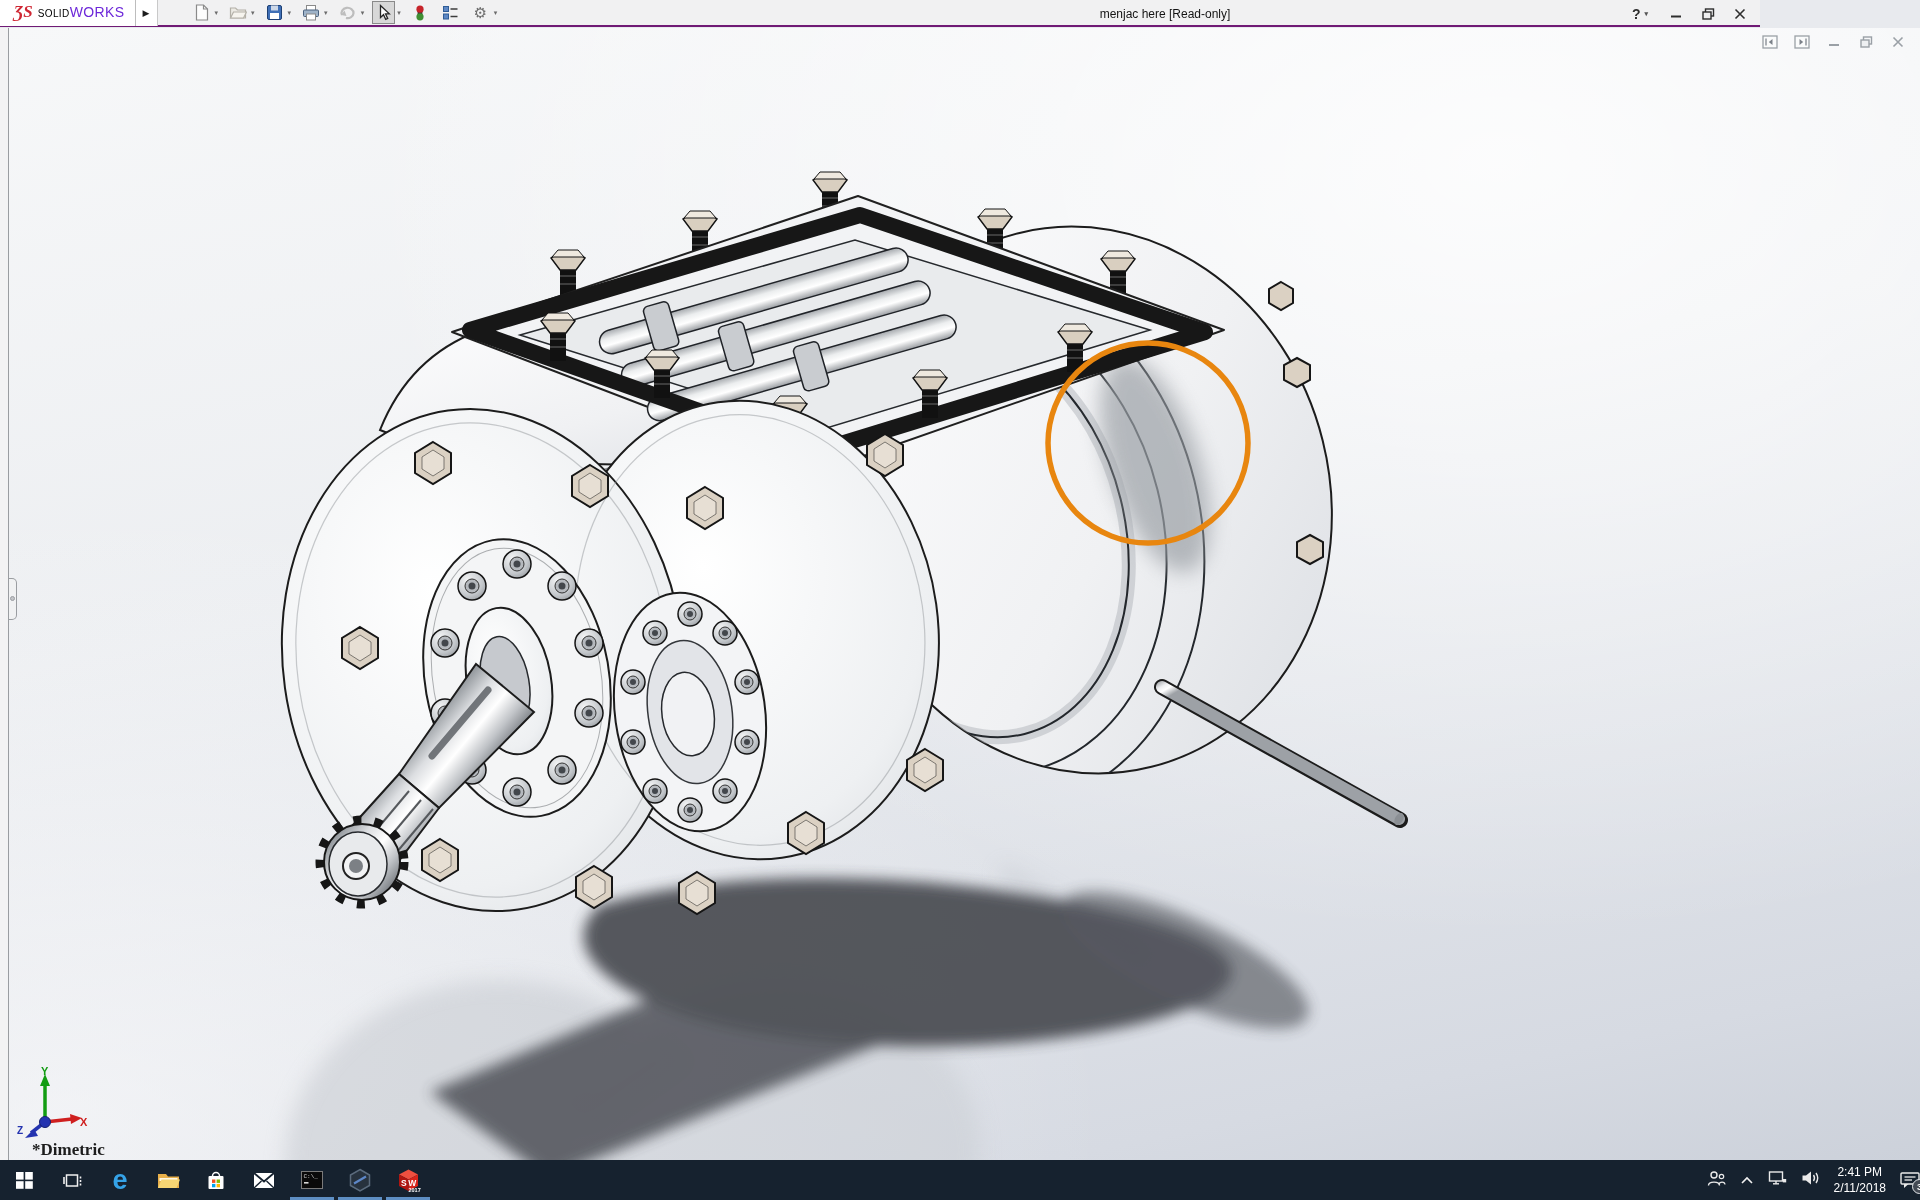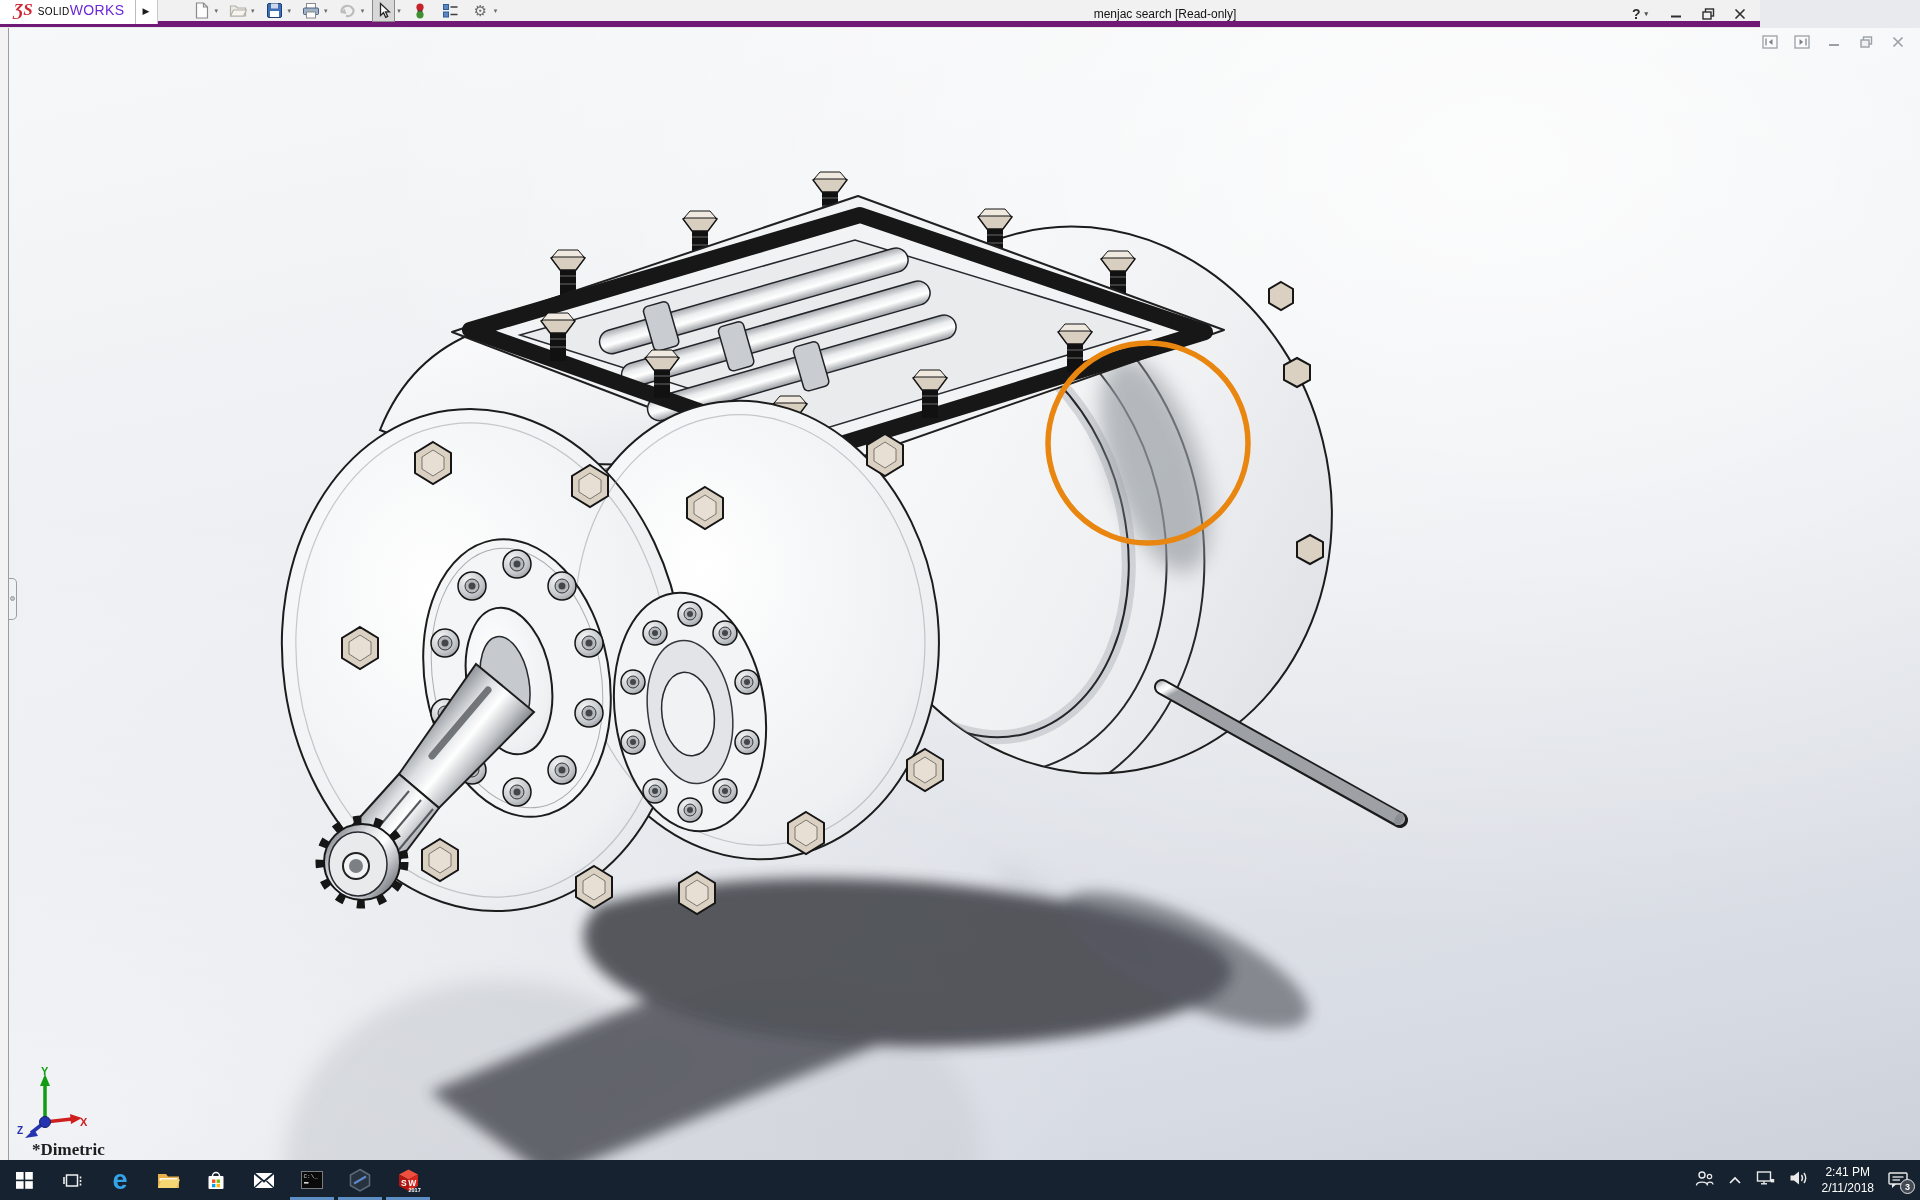--- a/index.html
+++ b/index.html
@@ -1,21 +1,21 @@
 <!DOCTYPE html>
 <html><head>
 <meta charset="utf-8">
 <style>
   html,body{margin:0;padding:0;width:1920px;height:1200px;overflow:hidden;
     font-family:"Liberation Sans",sans-serif;background:#e8eaee;-webkit-font-smoothing:antialiased;}
   *{box-sizing:border-box;}
 
   
   .titlebar{position:absolute;top:0;left:0;width:1760px;height:27px;background:#f1f1f2;
-    border-bottom:6px solid #701a75;display:flex;align-items:center;z-index:40;}
+    border-bottom:2px solid #701a75;display:flex;align-items:center;z-index:40;}
   .logo-box{height:27px;background:#fff;border-right:1px solid #bdbdbd;display:flex;
     align-items:baseline;padding:3px 10px 0 14px;}
   .logo-mark{font:italic 700 17px "Liberation Serif",serif;color:#cf2733;margin-right:5px;}
   .logo-bold{font-weight:400;font-size:10px;color:#000000;letter-spacing:.4px;}
   .logo-light{font-weight:400;font-size:14px;color:#6d28d9;letter-spacing:.4px;}
   .flyout{width:22px;height:27px;background:#fff;border-right:1px solid #c9c9c9;display:flex;
     align-items:center;justify-content:center;font-size:9px;color:#1c1c1c;}
   .tools{display:flex;align-items:center;margin-left:30px;gap:3px;height:27px;}
   .tool{display:flex;align-items:center;height:24px;padding:0 3px;border-radius:2px;}
   .tool .ico{width:21px;height:21px;display:flex;align-items:center;justify-content:center;}
@@ -56,21 +56,21 @@
   .search-circle{width:13px;height:13px;border:2px solid #1f1f1f;border-radius:50%;
     margin-left:14px;flex:none;}
   .search-input{border:none;outline:none;background:transparent;font-size:13.5px;color:#3c3c3c;
     margin-left:13px;flex:1;font-family:"Liberation Sans",sans-serif;}
   .search-input::placeholder{color:#3c3c3c;opacity:1;}
   .mic{margin-right:12px;flex:none;display:flex;}
   .slots{display:flex;}
   .slot{width:48px;position:relative;display:flex;align-items:center;justify-content:center;}
   .slot .underline{position:absolute;bottom:0;left:2px;right:2px;height:3px;background:#5e8fc4;}
   .edge-e{font-size:27px;font-weight:700;color:#35a3e8;line-height:1;}
-  .tray{margin-left:auto;display:flex;align-items:center;gap:14px;padding-right:12px;}
+  .tray{margin-left:auto;display:flex;align-items:center;gap:14px;}
   .clock{color:#fff;font-size:12px;text-align:center;line-height:1.35;white-space:nowrap;}
   .action-wrap{position:relative;display:flex;}
   .badge{position:absolute;right:-7px;bottom:-5px;width:15px;height:15px;border-radius:50%;
     background:#434a54;border:1px solid #e3e6ea;color:#fff;font-size:9px;font-weight:700;
     display:flex;align-items:center;justify-content:center;}
 </style>
 </head>
 <body>
 
 <div class="titlebar">
@@ -157,21 +157,21 @@
             <line x1="8.5" y1="11.5" x2="15.5" y2="11.5" stroke="#3c3c3c" stroke-width="1.5"></line>
           </svg>
       </span>
     </div>
     <div class="tool">
       <span class="ico gear-glyph">⚙</span>
       <span class="caret">▾</span>
     </div>
   </div>
 
-  <div class="doc-title">menjac search [Read-only]</div>
+  <div class="doc-title">menjac here [Read-only]</div>
 
   <div class="win-controls">
     <div class="wc help">
       <span>?</span>
       <span class="caret">▾</span>
     </div>
     <div class="wc">
       <svg width="12" height="12" viewBox="0 0 12 12">
           <line x1="1" y1="8.5" x2="11" y2="8.5" stroke="#2e2e2e" stroke-width="2"></line>
         </svg>

